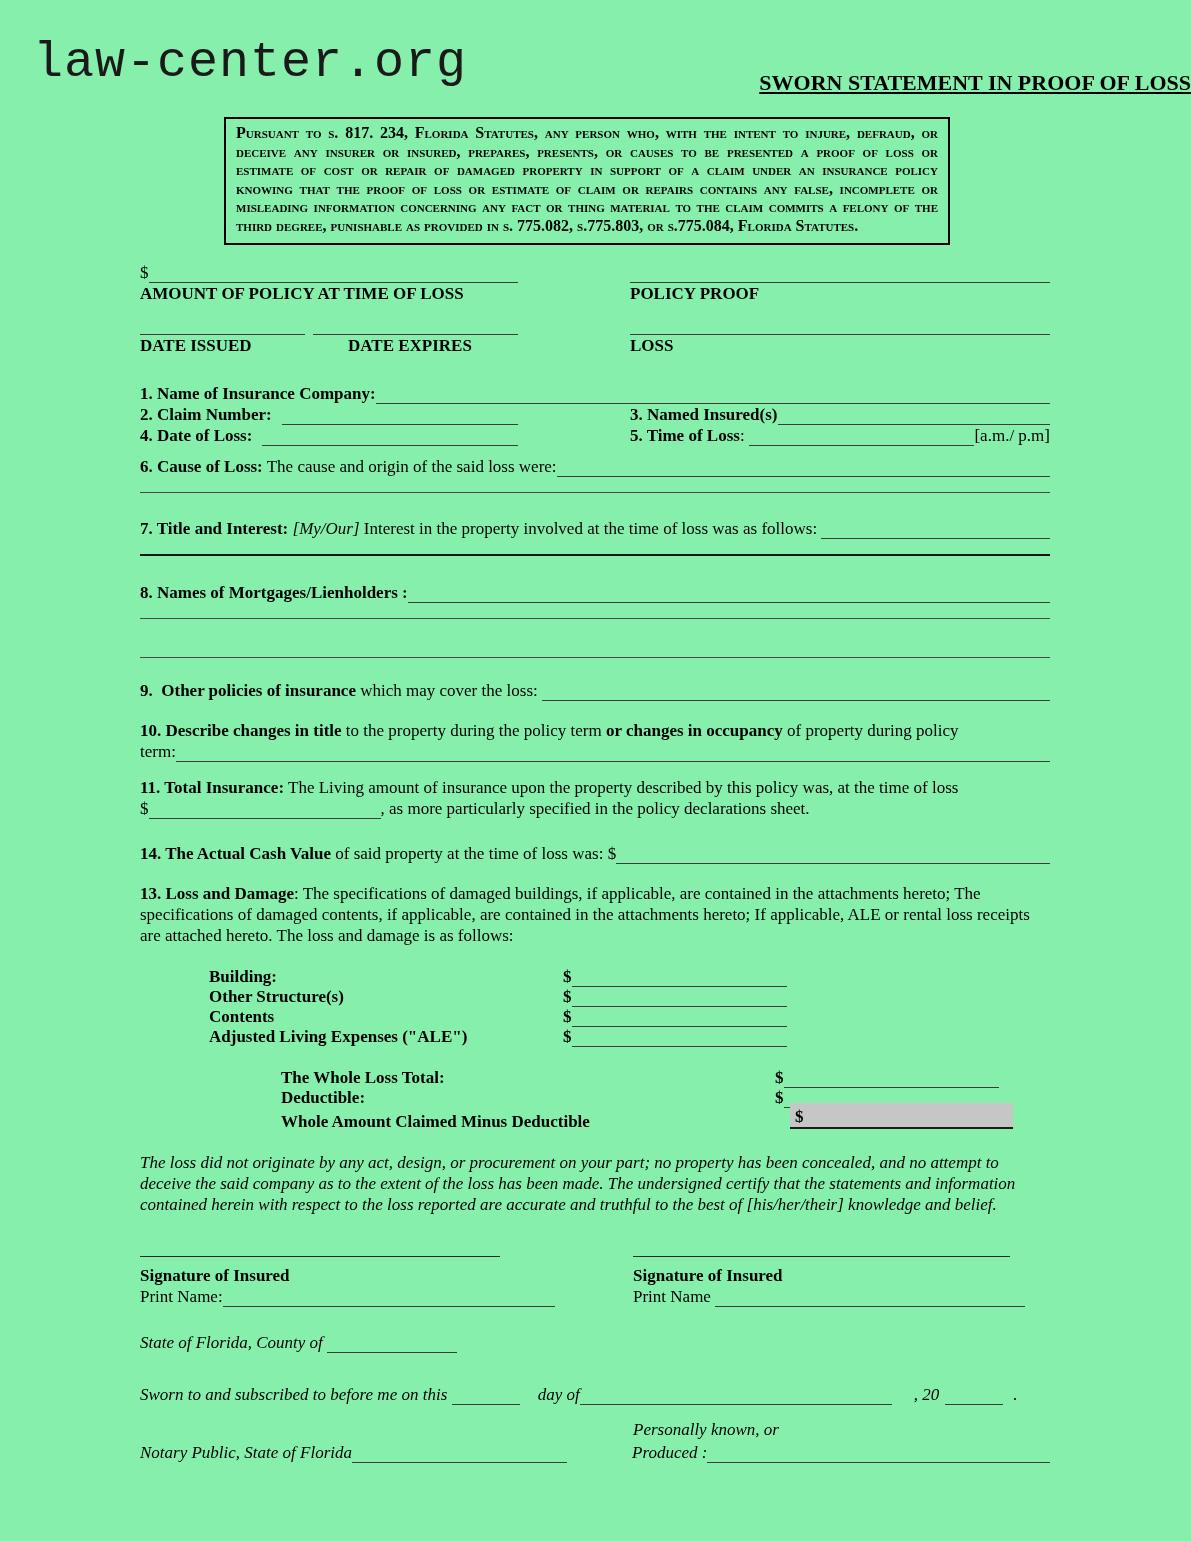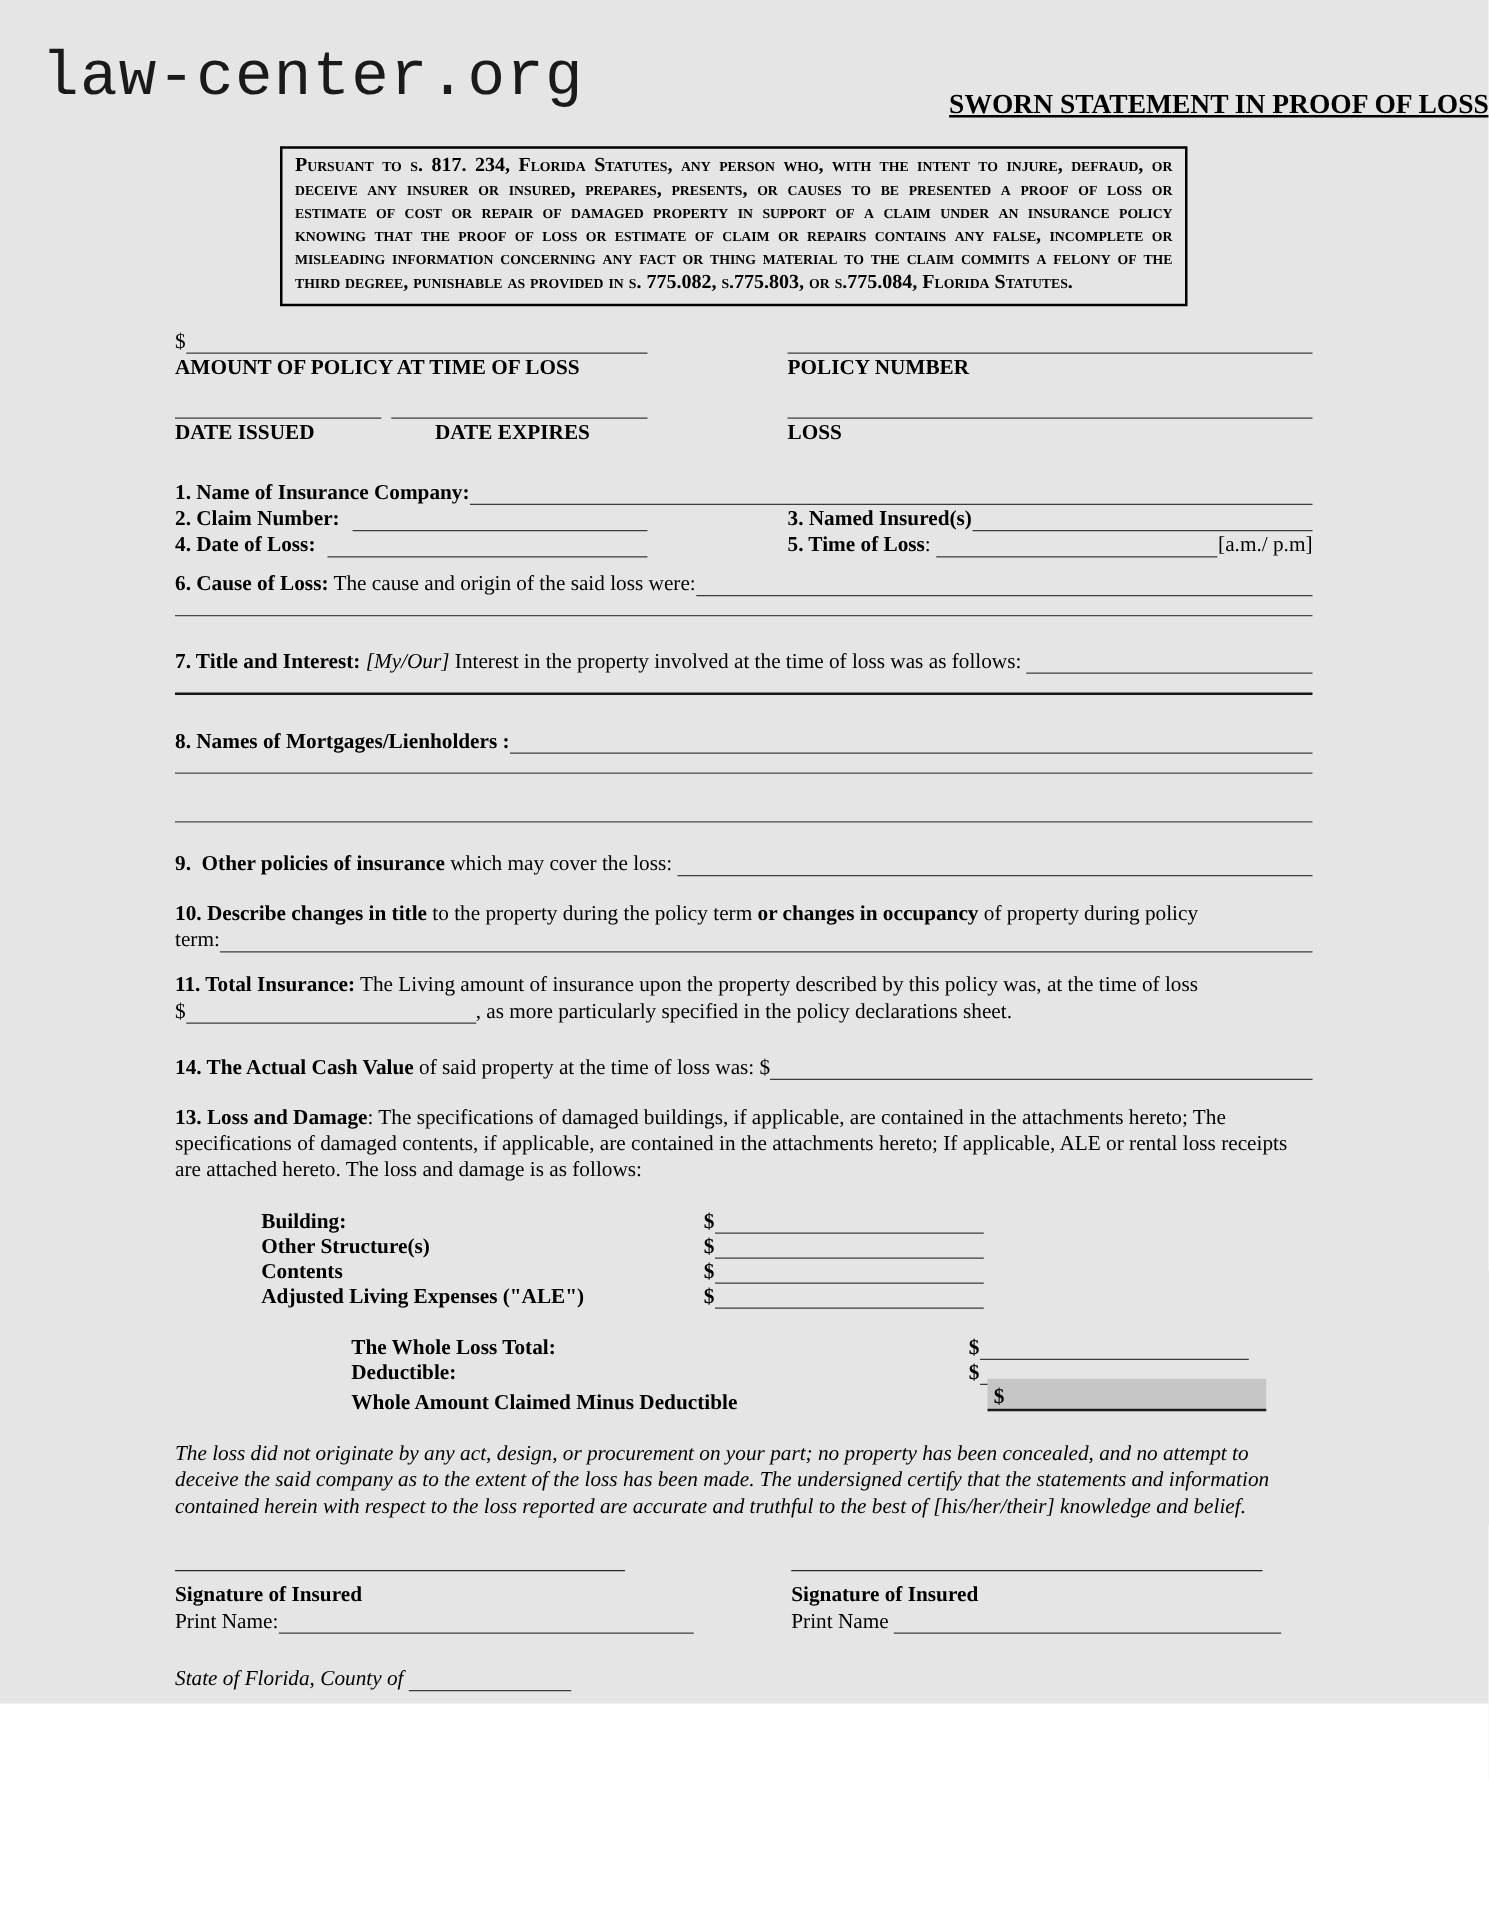--- a/index.html
+++ b/index.html
@@ -1,20 +1,20 @@
 <!DOCTYPE html>
 <html><head>
 <meta charset="utf-8">
 <style>
   * { margin:0; padding:0; box-sizing:border-box; }
   html,body { background:#ffffff; }
   .page {
     position:relative;
-    width:1191px; height:1363px;
-    background:#e5e5e5;
+    width:1191px; height:1541px;
+    background:#86efac;
     font-family:"Liberation Serif", serif;
     font-size:17px;
     color:#000;
     overflow:hidden;
   }
   .watermark {
     position:absolute; left:33px; top:34px;
     font-family:"Liberation Mono", monospace;
     font-size:50px; font-weight:400; letter-spacing:1px; color:#1a1a1a;
     white-space:nowrap;
@@ -99,21 +99,21 @@
       <div class="col-r">
         <span class="fill"></span>
       </div>
     </div>
     <div class="twocol" style="height:21px;">
       <div class="col-l">
           <span class="lbl-caps">AMOUNT OF POLICY AT TIME OF LOSS</span>
         </div>
       <div class="col-gap"></div>
       <div class="col-r">
-          <span class="lbl-caps">POLICY NUMBER</span>
+          <span class="lbl-caps">POLICY PROOF</span>
         </div>
     </div>
 
     <div class="twocol" style="margin-top:16px;">
       <div class="col-l">
         <span class="ul" style="width:165px;"></span>
         <span style="width:8px;"></span>
         <span class="ul" style="width:205px;"></span>
       </div>
       <div class="col-gap"></div>
@@ -298,20 +298,21 @@
         <span style="width:14px;"></span>
         <span class="nowrap"> day of</span>
         <span class="ul" style="width:312px;"></span>
         <span style="width:22px;"></span>
         <span class="nowrap">, 20</span>
         <span style="width:6px;"></span>
         <span class="ul" style="width:58px;"></span>
         <span style="width:10px;"></span>
         <span class="nowrap">.</span>
       </div>
+      <div style="margin-top:15px; margin-left:493px; height:21px;">Personally known, or</div>
       <div class="row" style="height:22px;">
         <span class="nowrap">Notary Public, State of Florida</span>
         <span class="ul" style="width:215px;"></span>
         <span style="width:65px;"></span>
         <span class="nowrap">Produced :</span>
         <span class="fill"></span>
       </div>
     </div>
 
   </div>

